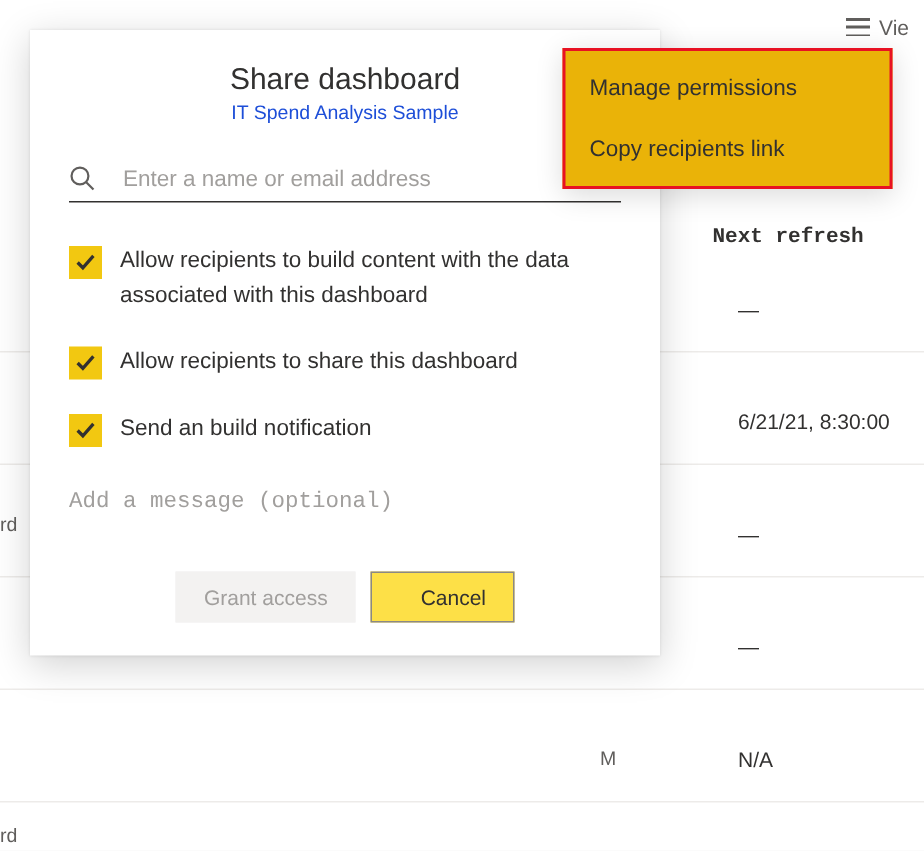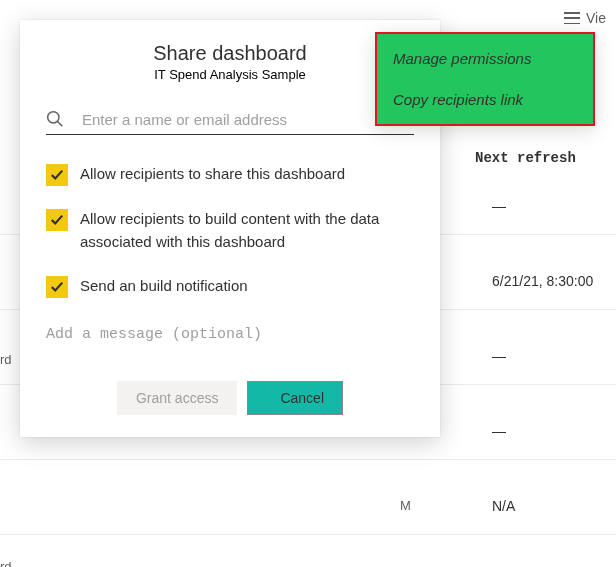--- a/index.html
+++ b/index.html
@@ -70,21 +70,21 @@
       border-bottom: 1px solid #edebe9;
     }
     .bg-row-0 { top: 180px; }
     .bg-row-1 { top: 255px; }
     .bg-row-2 { top: 330px; }
     .bg-row-3 { top: 405px; }
     .bg-row-4 { top: 480px; }
     .bg-cell-left {
       position: absolute;
       left: 0;
-      top: 22px;
+      top: 12px;
       font-size: 13px;
       color: #605e5c;
     }
     .bg-cell-mid {
       position: absolute;
       left: 400px;
       top: 18px;
       font-size: 13px;
       color: #605e5c;
     }
@@ -110,21 +110,21 @@
       position: relative;
       margin-bottom: 28px;
     }
     .dialog-title {
       font-size: 20px;
       font-weight: 400;
       color: #323130;
     }
     .dialog-subtitle {
       font-size: 13px;
-      color: #000000;
+      color: #1d4ed8;
       margin-top: 2px;
     }
     .more-button {
       position: absolute;
       right: -8px;
       top: 10px;
       width: 32px;
       height: 28px;
       display: flex;
       align-items: center;
@@ -214,36 +214,35 @@
       font-family: inherit;
       cursor: pointer;
       border: 1px solid transparent;
     }
     .btn-primary {
       background: #f3f2f1;
       color: #a19f9d;
       border: 1px solid #f3f2f1;
     }
     .btn-secondary {
-      background: #14b8a6;
+      background: #fde047;
       border: 1px solid #8a8886;
       color: #323130;
       padding-left: 32px;
     }
 
     .context-menu {
       position: absolute;
       top: 32px;
       left: 375px;
       width: 220px;
-      background: #22c55e;
+      background: #eab308;
       box-shadow: 0 4px 18px rgba(0,0,0,0.15);
       border: 2.5px solid #e81123;
       padding: 4px 0;
-      font-style: italic;
     }
     .menu-item {
       padding: 12px 16px;
       font-size: 15px;
       color: #323130;
       cursor: pointer;
     }
   </style>
 </head>
 <body>
@@ -296,30 +295,30 @@
     </svg>
     <input class="search-input" type="text" placeholder="Enter a name or email address" style="">
   </div>
 
   <div class="checkbox-row">
     <div class="checkbox">
       <svg viewBox="0 0 16 16">
           <polyline points="2,8 6,12 14,3"></polyline>
         </svg>
     </div>
-    <div class="checkbox-label">Allow recipients to share this dashboard</div>
+    <div class="checkbox-label">Allow recipients to build content with the data associated with this dashboard</div>
   </div>
 
   <div class="checkbox-row">
     <div class="checkbox">
       <svg viewBox="0 0 16 16">
           <polyline points="2,8 6,12 14,3"></polyline>
         </svg>
     </div>
-    <div class="checkbox-label">Allow recipients to build content with the data associated with this dashboard</div>
+    <div class="checkbox-label">Allow recipients to share this dashboard</div>
   </div>
 
   <div class="checkbox-row">
     <div class="checkbox">
       <svg viewBox="0 0 16 16">
           <polyline points="2,8 6,12 14,3"></polyline>
         </svg>
     </div>
     <div class="checkbox-label">Send an build notification</div>
   </div>

